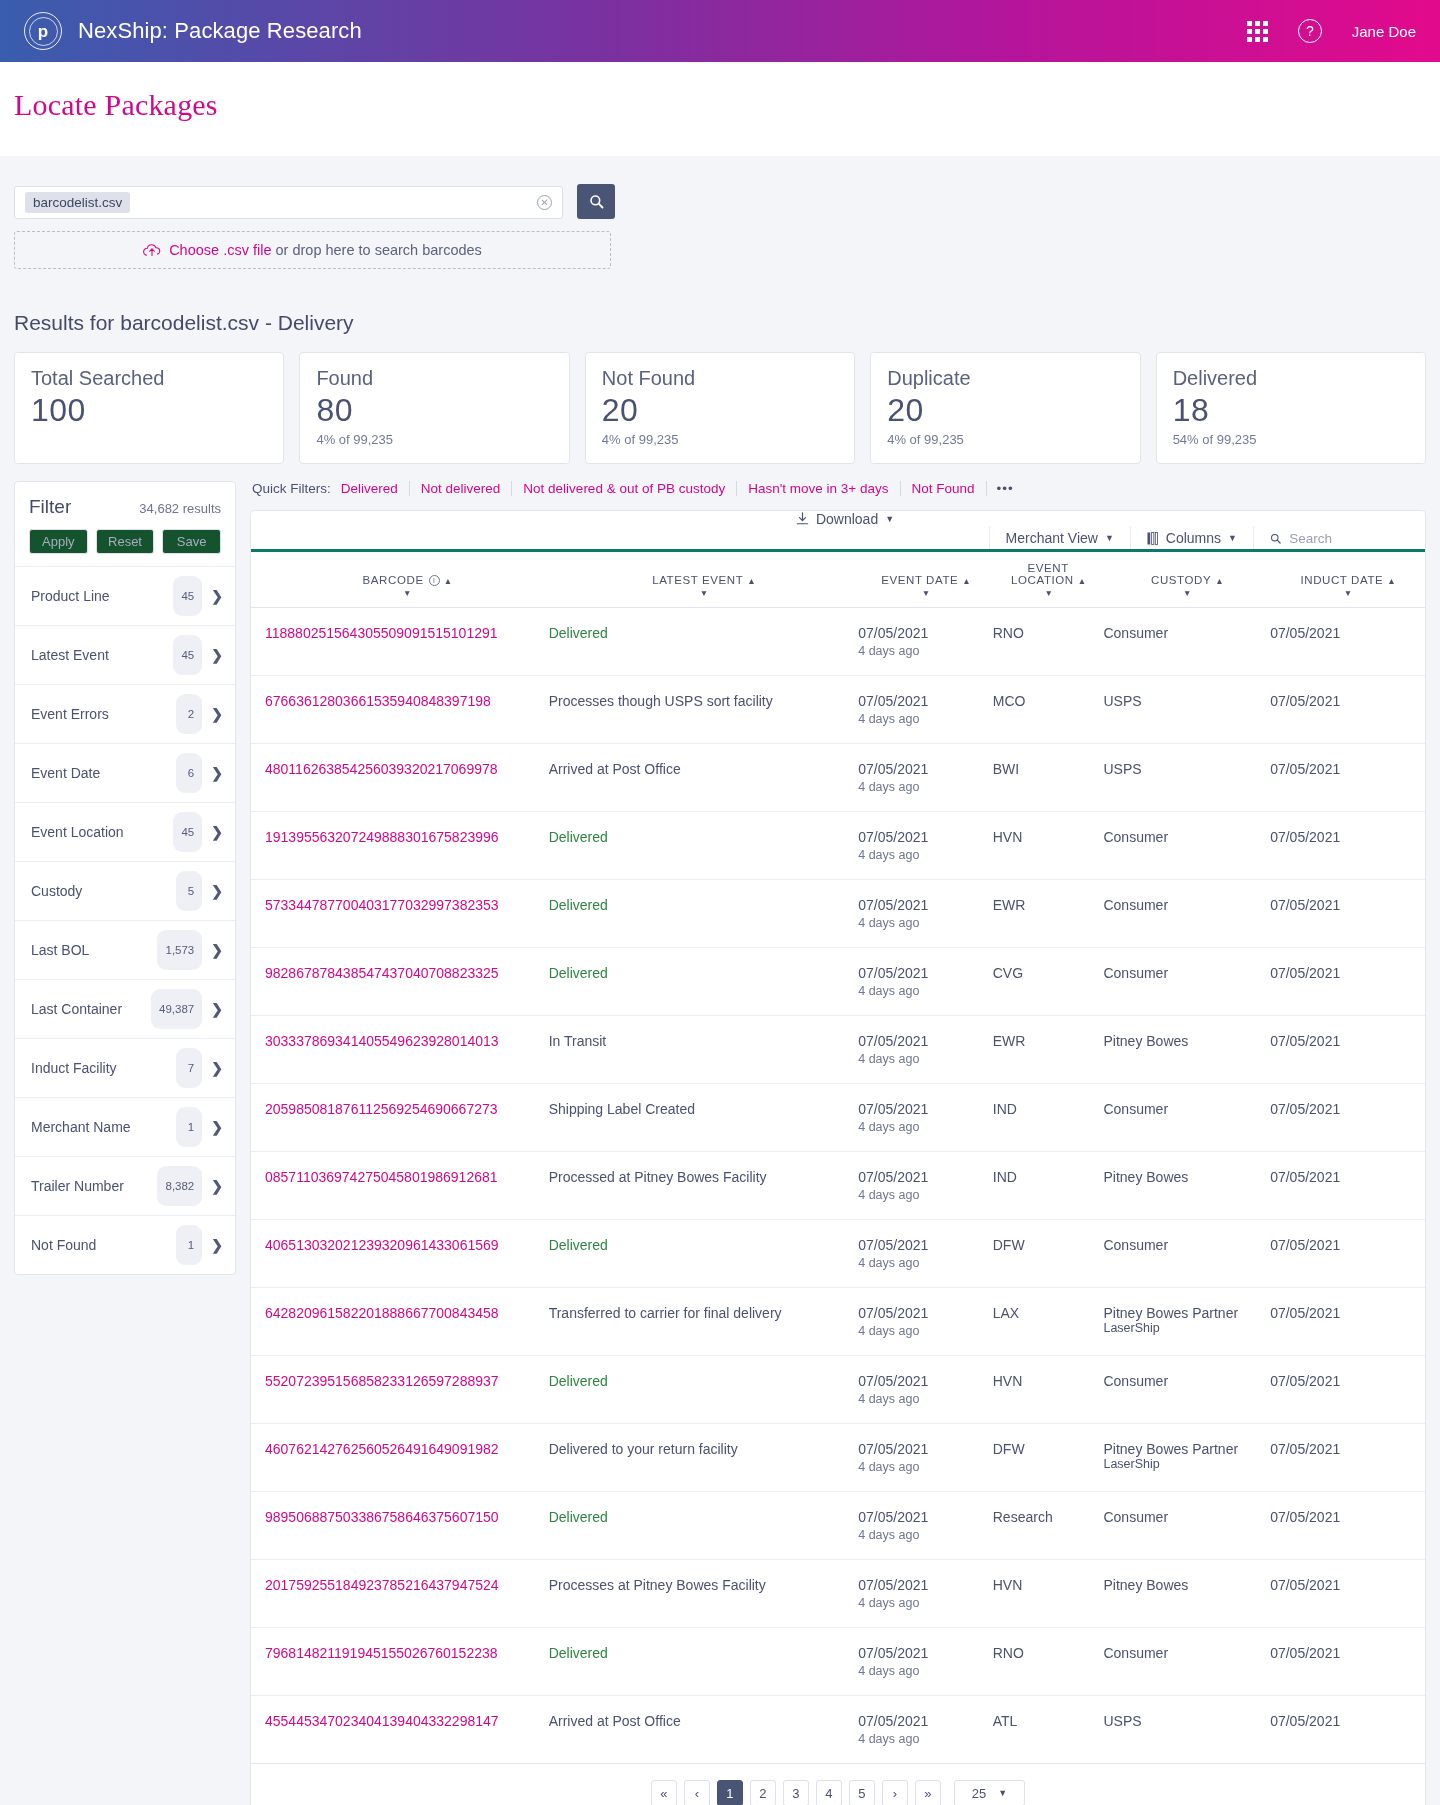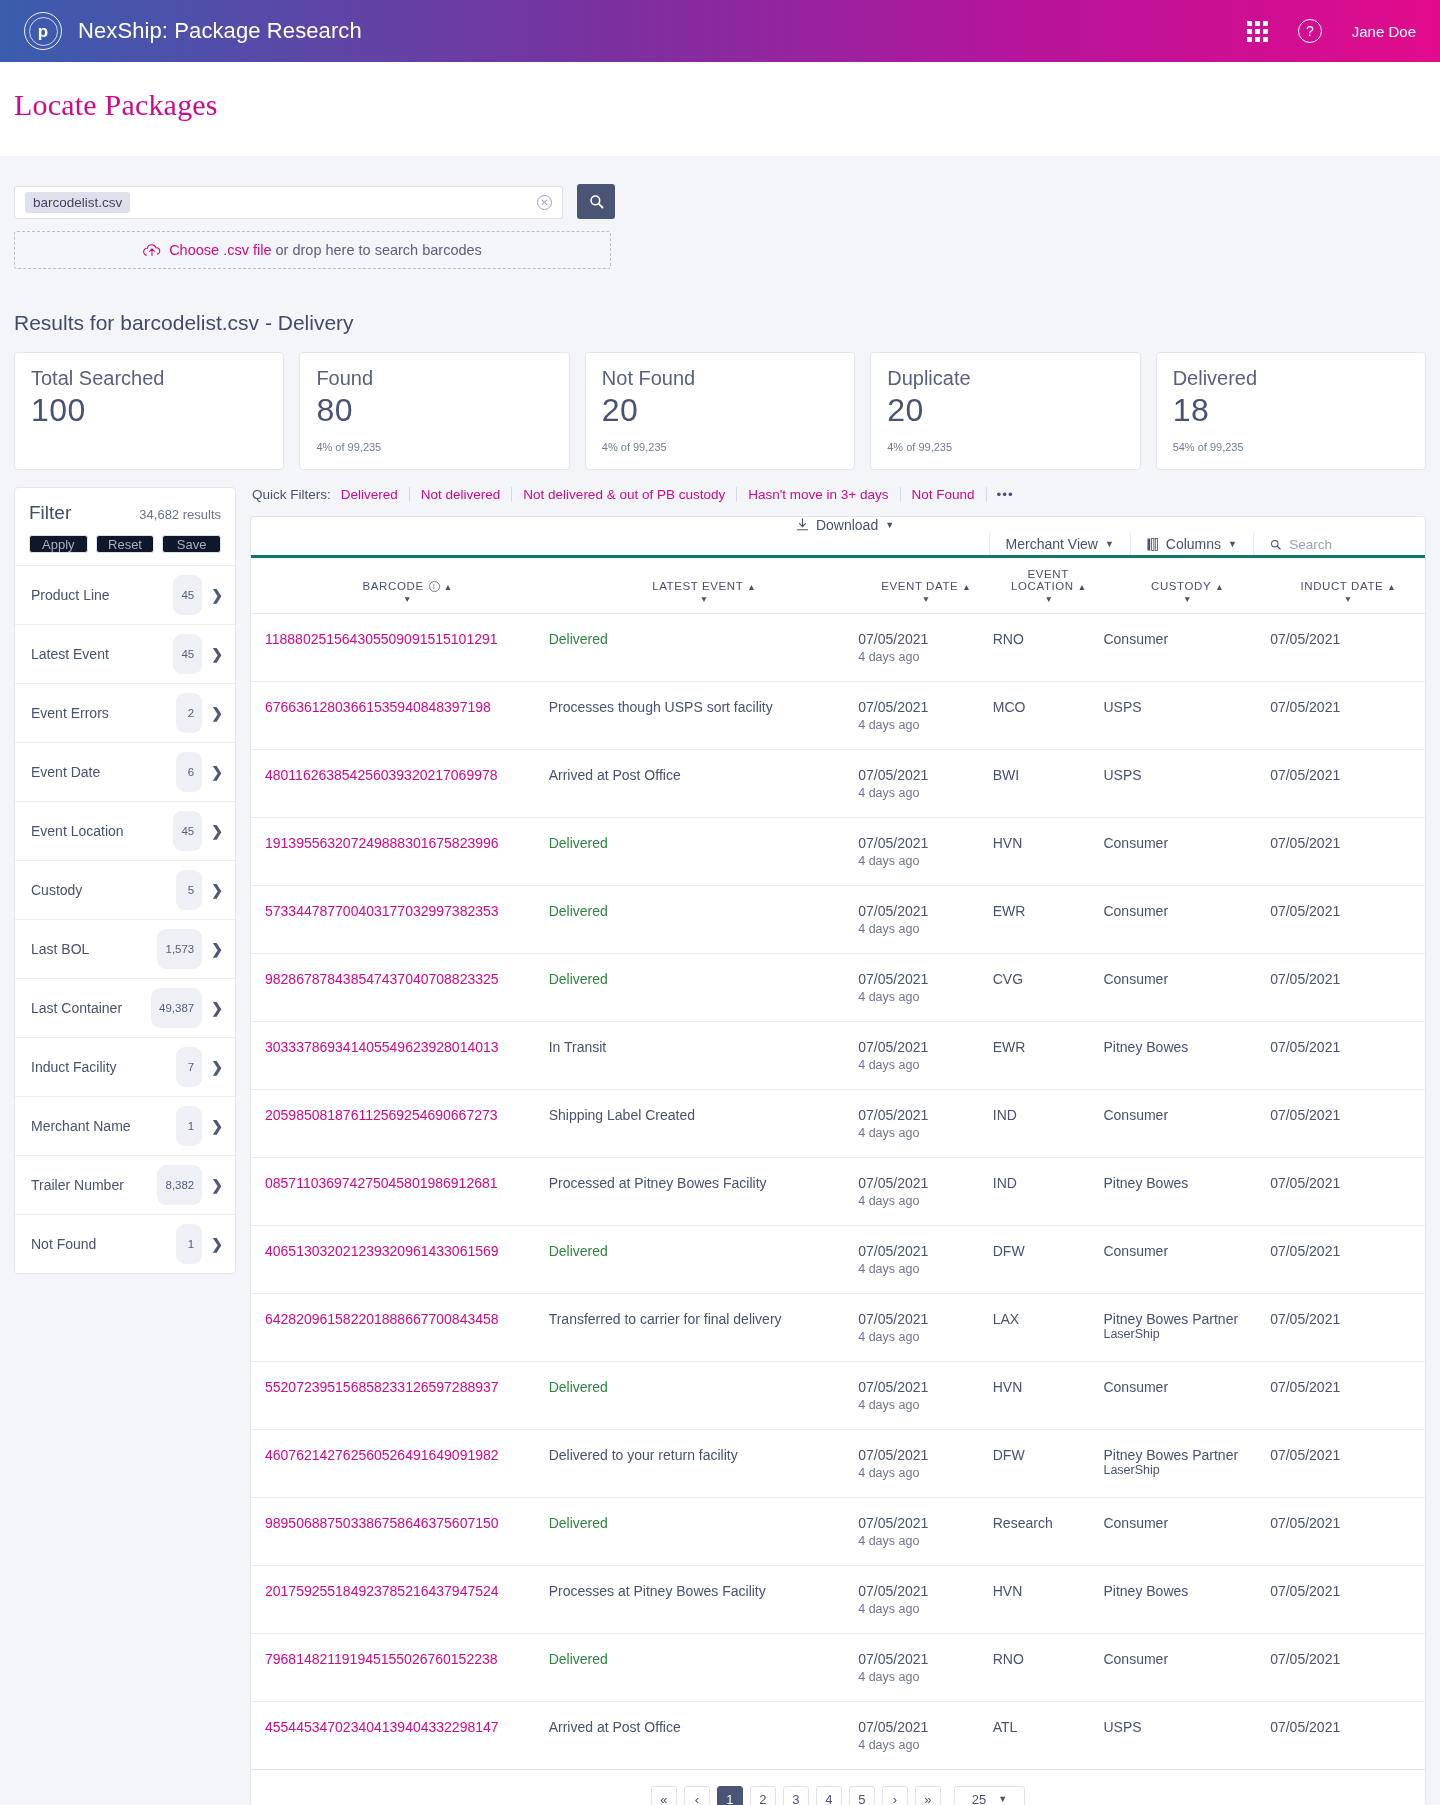--- a/index.html
+++ b/index.html
@@ -81,38 +81,38 @@
   .results-title { font-size: 21px; color: #434a6b; font-weight: normal; }
 
   
   .cards { display: flex; gap: 15px; padding: 17px 14px 0; }
   .card {
     flex: 1; background: #fff; border: 1px solid #e3e5ec; border-radius: 4px;
     padding: 14px 16px 16px; min-height: 90px;
   }
   .card-label { font-size: 20px; color: #5a6180; }
   .card-value { font-size: 32px; color: #4a5274; margin-top: 2px; letter-spacing: .5px; }
-  .card-sub { font-size: 11px; color: #737a97; margin-top: 12px; }
+  .card-sub { font-size: 13px; color: #737a97; margin-top: 3px; }
 
   
   .body-wrap { display: flex; gap: 14px; padding: 17px 14px 0; align-items: flex-start; }
 
   
   .filter-panel {
     width: 222px; background: #fff; border: 1px solid #e3e5ec;
     border-radius: 4px; overflow: hidden; flex: none;
   }
   .filter-top { padding: 14px 14px 12px; }
   .filter-top-row { display: flex; align-items: baseline; }
   .filter-title { font-size: 19px; color: #434a6b; }
   .filter-count { margin-left: auto; font-size: 13px; color: #6b7292; }
   .filter-btns { display: flex; gap: 8px; margin-top: 11px; }
   .fbtn {
-    flex: 1; height: 18px; border: 1px solid #dfe1ea; border-radius: 3px;
-    background: #0f172a; color: #a8adc0; font-size: 13px;
+    flex: 1; height: 25px; border: 1px solid #dfe1ea; border-radius: 3px;
+    background: #14532d; color: #a8adc0; font-size: 13px;
     display: flex; align-items: center; justify-content: center;
     font-family: "Liberation Sans", sans-serif;
   }
   .frow {
     display: flex; align-items: center; padding: 9px 12px 9px 16px;
     border-top: 1px solid #edeef3; font-size: 14px; color: #4a5171;
   }
   .frow-label { flex: 1; }
   .badge {
     background: #eff0f5; border-radius: 9px; padding: 14px 8px;

